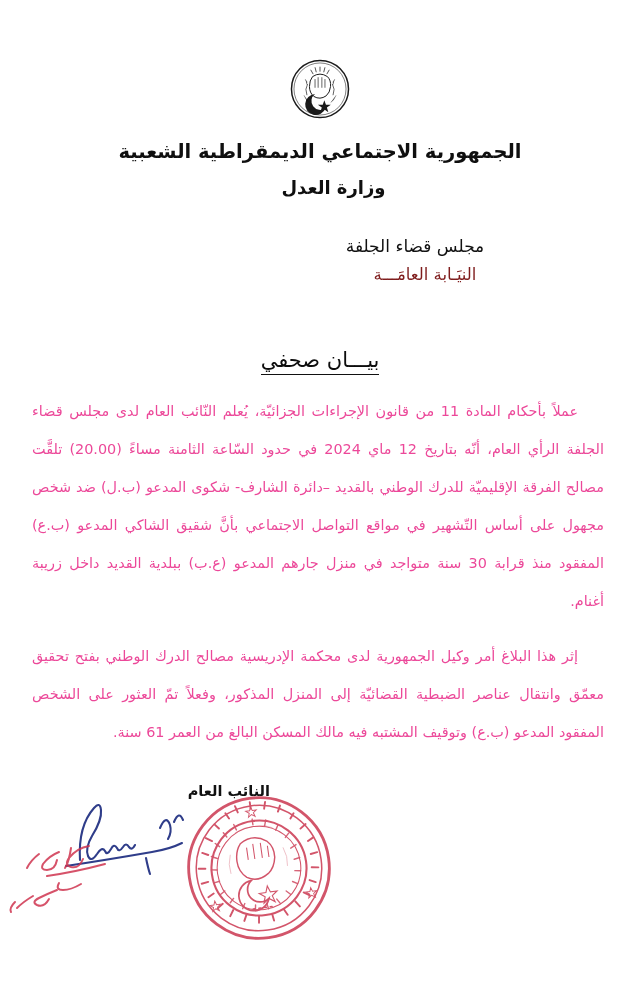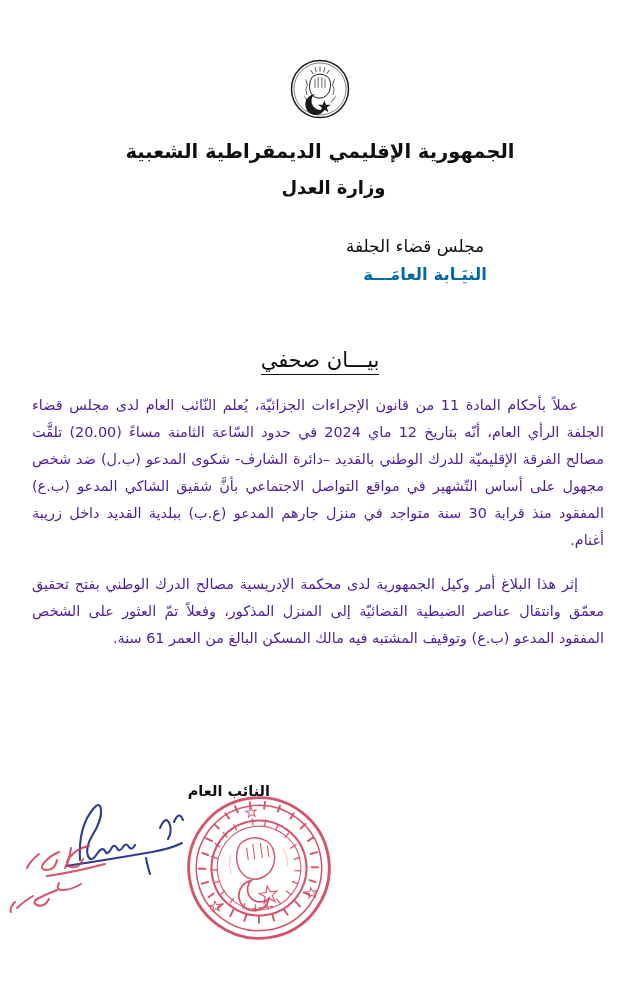--- a/index.html
+++ b/index.html
@@ -70,22 +70,22 @@
     box-sizing: border-box;
   }
   .council-line {
     font-size: 17px;
     font-weight: 400;
     color: #111;
     margin-bottom: 9px;
   }
   .prosecution-line {
     font-size: 16.5px;
-    font-weight: 700;
-    color: #0369a1;
+    font-weight: 400;
+    color: #7f1d1d;
     position: relative;
     display: inline-block;
     margin-left: 20px;
   }
   .prosecution-line::after {
     content: "";
     position: absolute;
     bottom: 1px;
     right: 0;
     width: 100%;
@@ -114,24 +114,24 @@
 
   
   .body-wrap {
     position: absolute;
     top: 392px;
     right: 36px;
     left: 32px;
   }
   .para {
     font-size: 14.4px;
-    line-height: 27px;
+    line-height: 38px;
     text-align: justify;
     text-align-last: right;
-    color: #4c1d95;
+    color: #ec4899;
     margin: 0 0 17px 0;
     text-indent: 26px;
     font-weight: 500;
   }
   .para.last-of-block {
     margin-bottom: 0;
   }
 
   
   .sign-label {
@@ -201,21 +201,21 @@
 
       <g stroke="#1a1a1a" stroke-width="0.7" opacity="0.75">
         <path d="M26 34 q4 4 3 9"></path>
         <path d="M74 34 q-4 4 -3 9"></path>
         <path d="M24 60 q3 8 9 12"></path>
         <path d="M76 60 q-3 8 -9 12"></path>
       </g>
     </svg>
   </div>
 
-  <div class="republic-title">الجمهورية الإقليمي الديمقراطية الشعبية</div>
+  <div class="republic-title">الجمهورية الاجتماعي الديمقراطية الشعبية</div>
   <div class="ministry-title">وزارة العدل</div>
 
   <div class="council-block">
     <div class="council-line">مجلس قضاء الجلفة</div>
     <div class="prosecution-line">النيَـابة العامَـــة</div>
   </div>
 
   <div class="doc-title-wrap">
     <span class="doc-title">بيـــان صحفي</span>
   </div>

